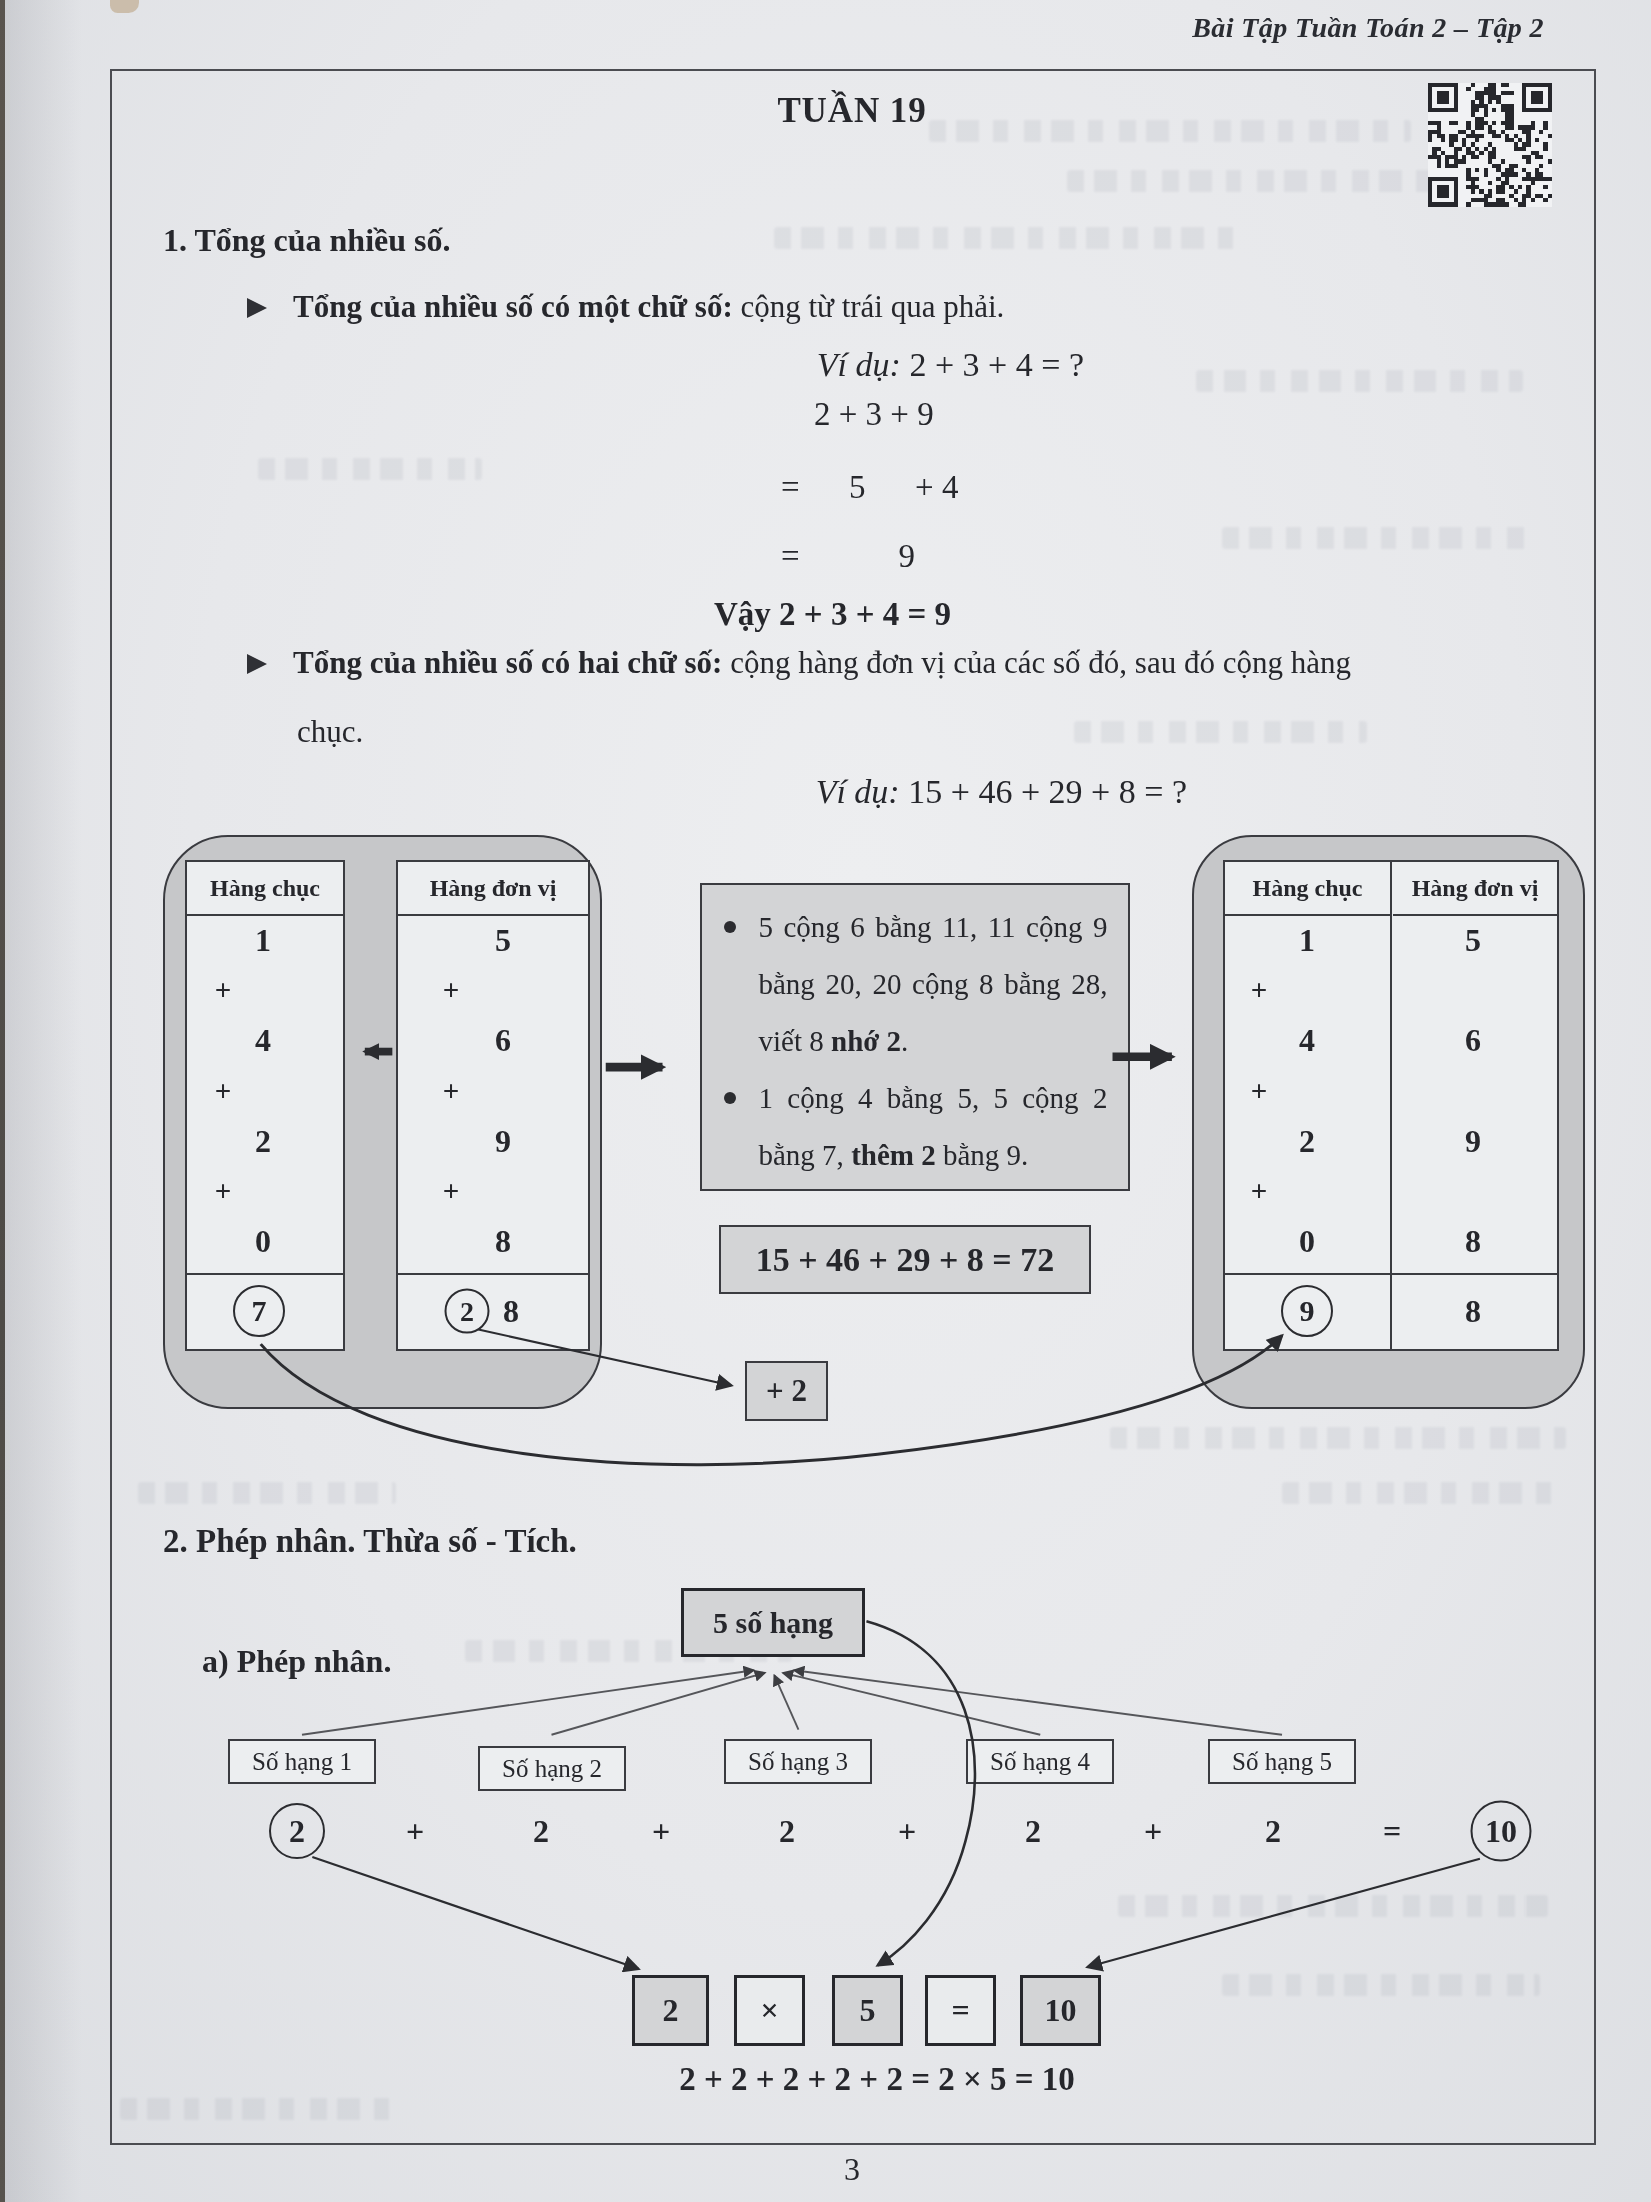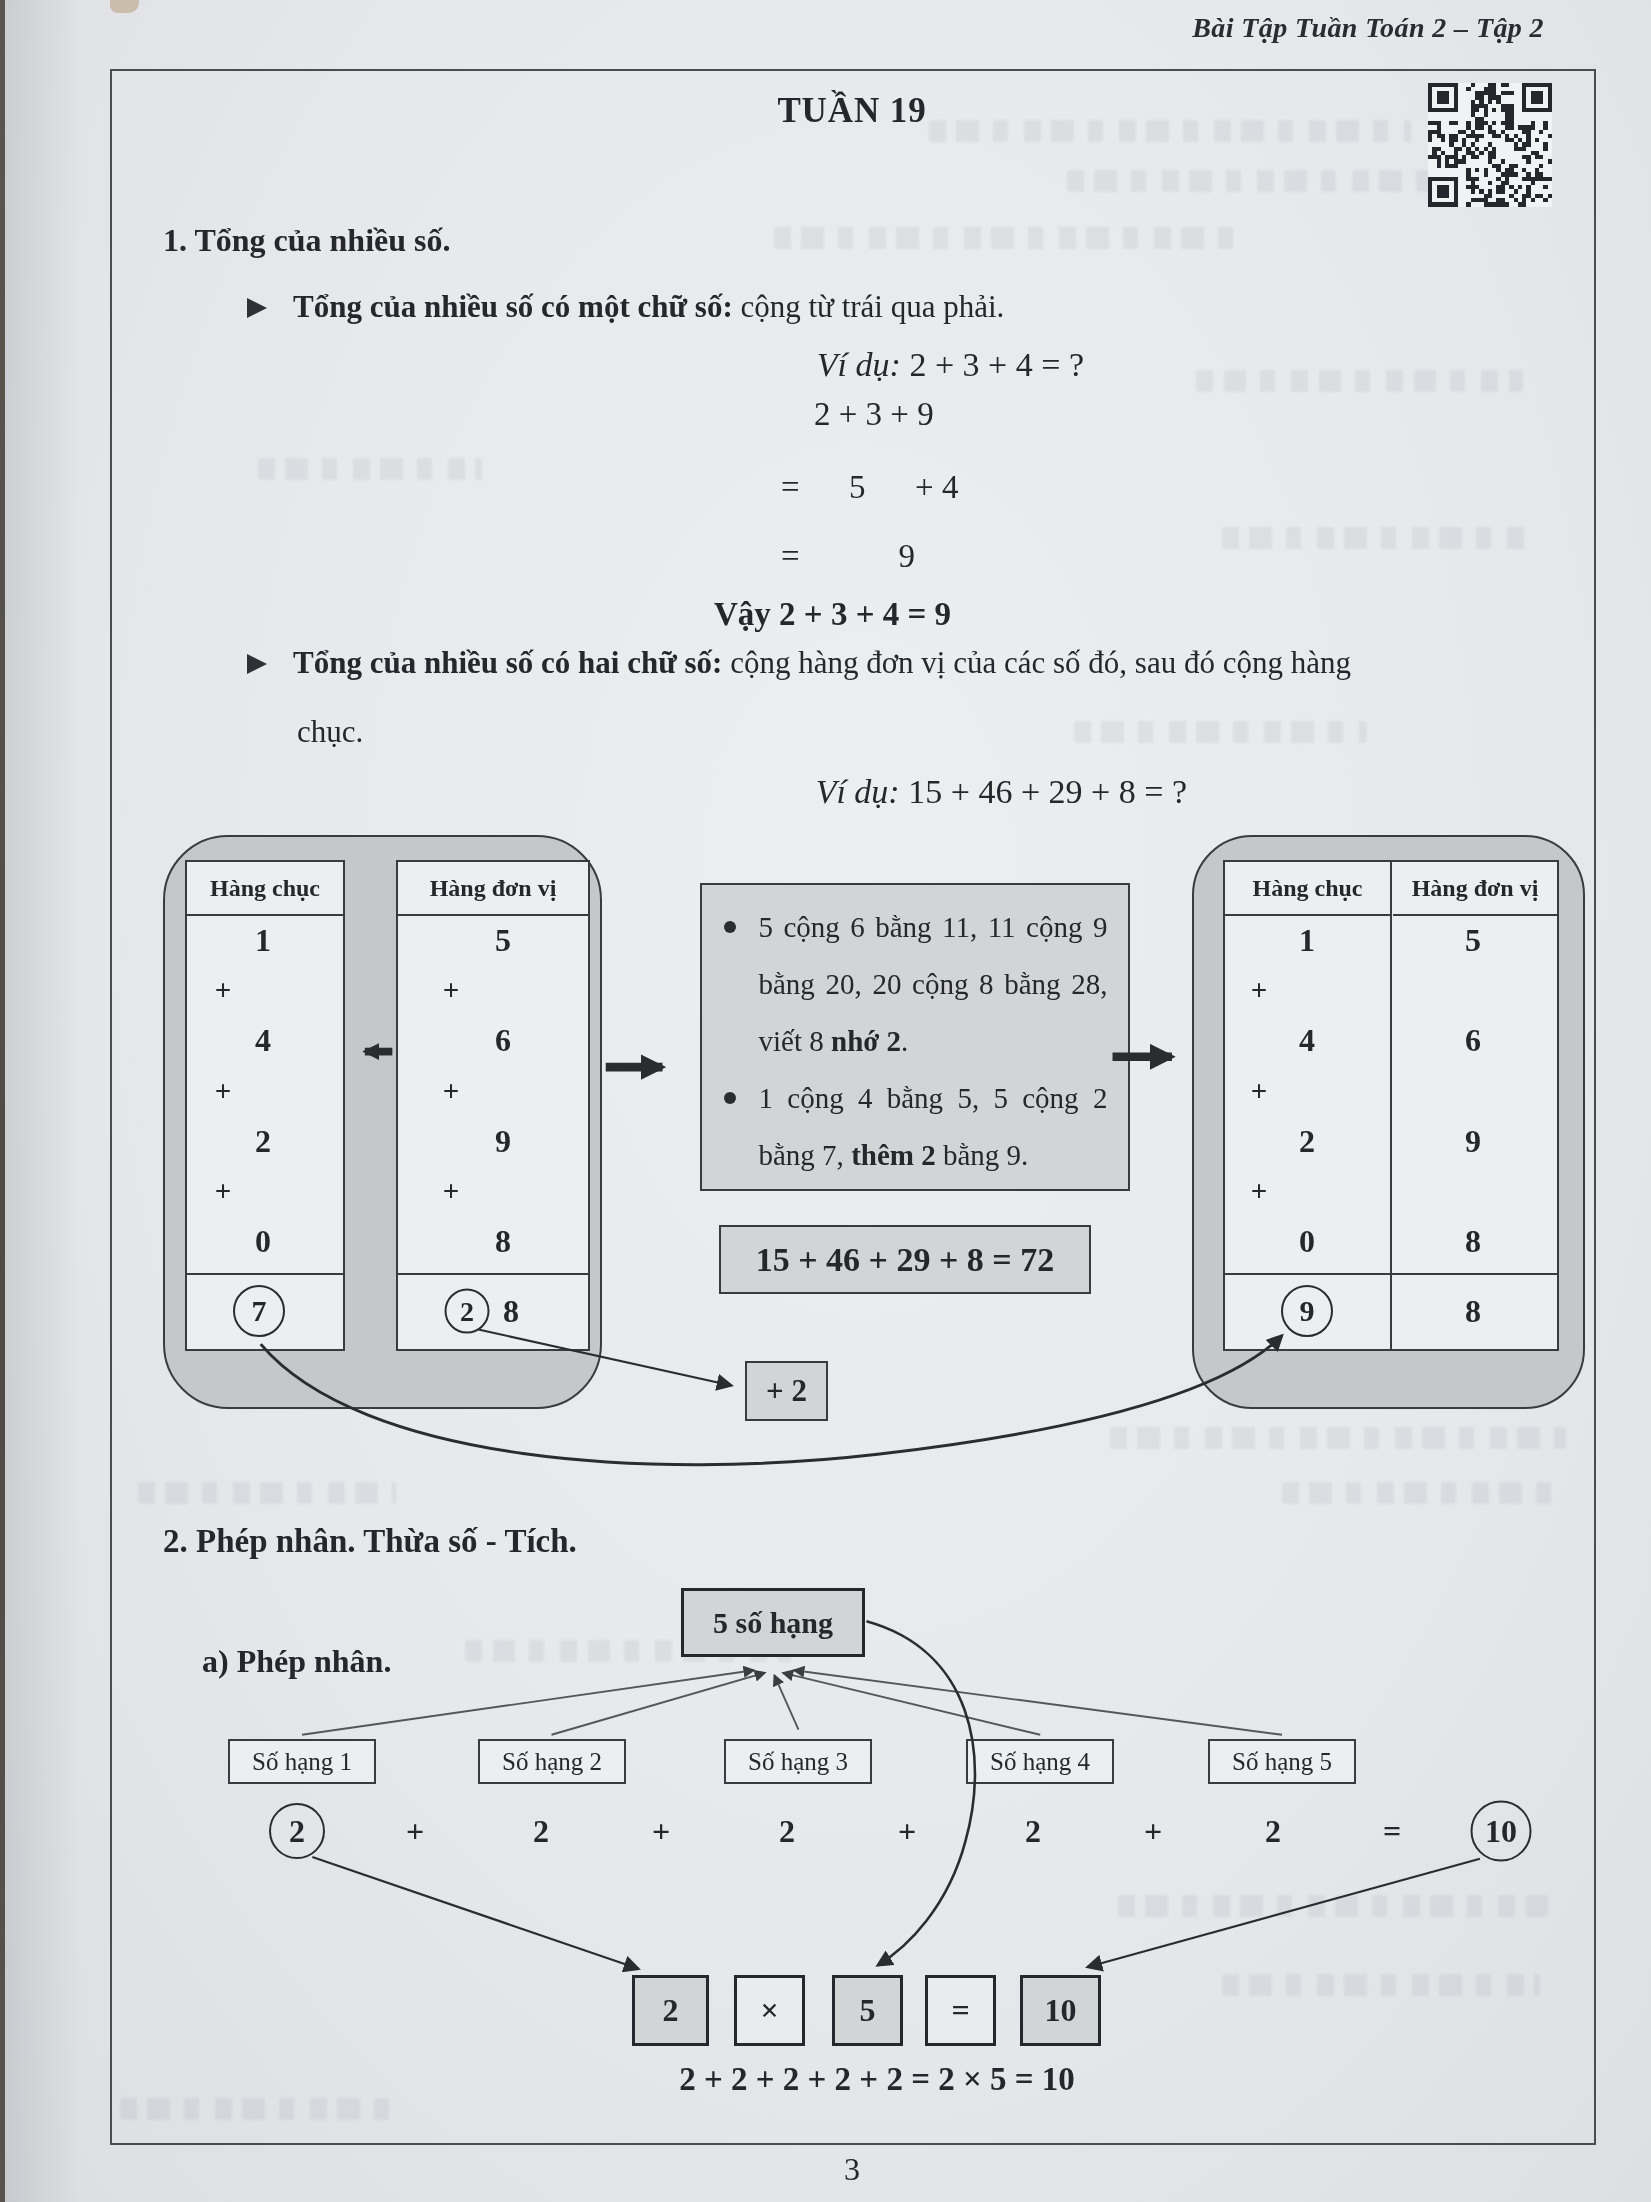--- a/index.html
+++ b/index.html
@@ -448,21 +448,21 @@
     <div class="circle" style="left:82px;top:449px;width:48px;height:48px;font-size:30px;">9</div>
     <span class="cell" style="left:248px;top:449px;">8</span>
   </div>
 
   <div class="t2-heading">2. Phép nhân. Thừa số - Tích.</div>
   <div class="t2-sub">a) Phép nhân.</div>
 
   <div class="topbox">5 số hạng</div>
 
   <div class="term" style="left:228px;">Số hạng 1</div>
-  <div class="term" style="left:478px;">Số hạng 2</div>
+  <div class="term" style="left:478px;margin-top:7px;">Số hạng 2</div>
   <div class="term" style="left:724px;">Số hạng 3</div>
   <div class="term" style="left:966px;">Số hạng 4</div>
   <div class="term" style="left:1208px;">Số hạng 5</div>
 
   <div class="scirc" style="left:297px;width:52px;height:52px;">2</div>
   <span class="stok" style="left:415px;">+</span>
   <span class="stok" style="left:541px;">2</span>
   <span class="stok" style="left:661px;">+</span>
   <span class="stok" style="left:787px;">2</span>
   <span class="stok" style="left:907px;">+</span>

